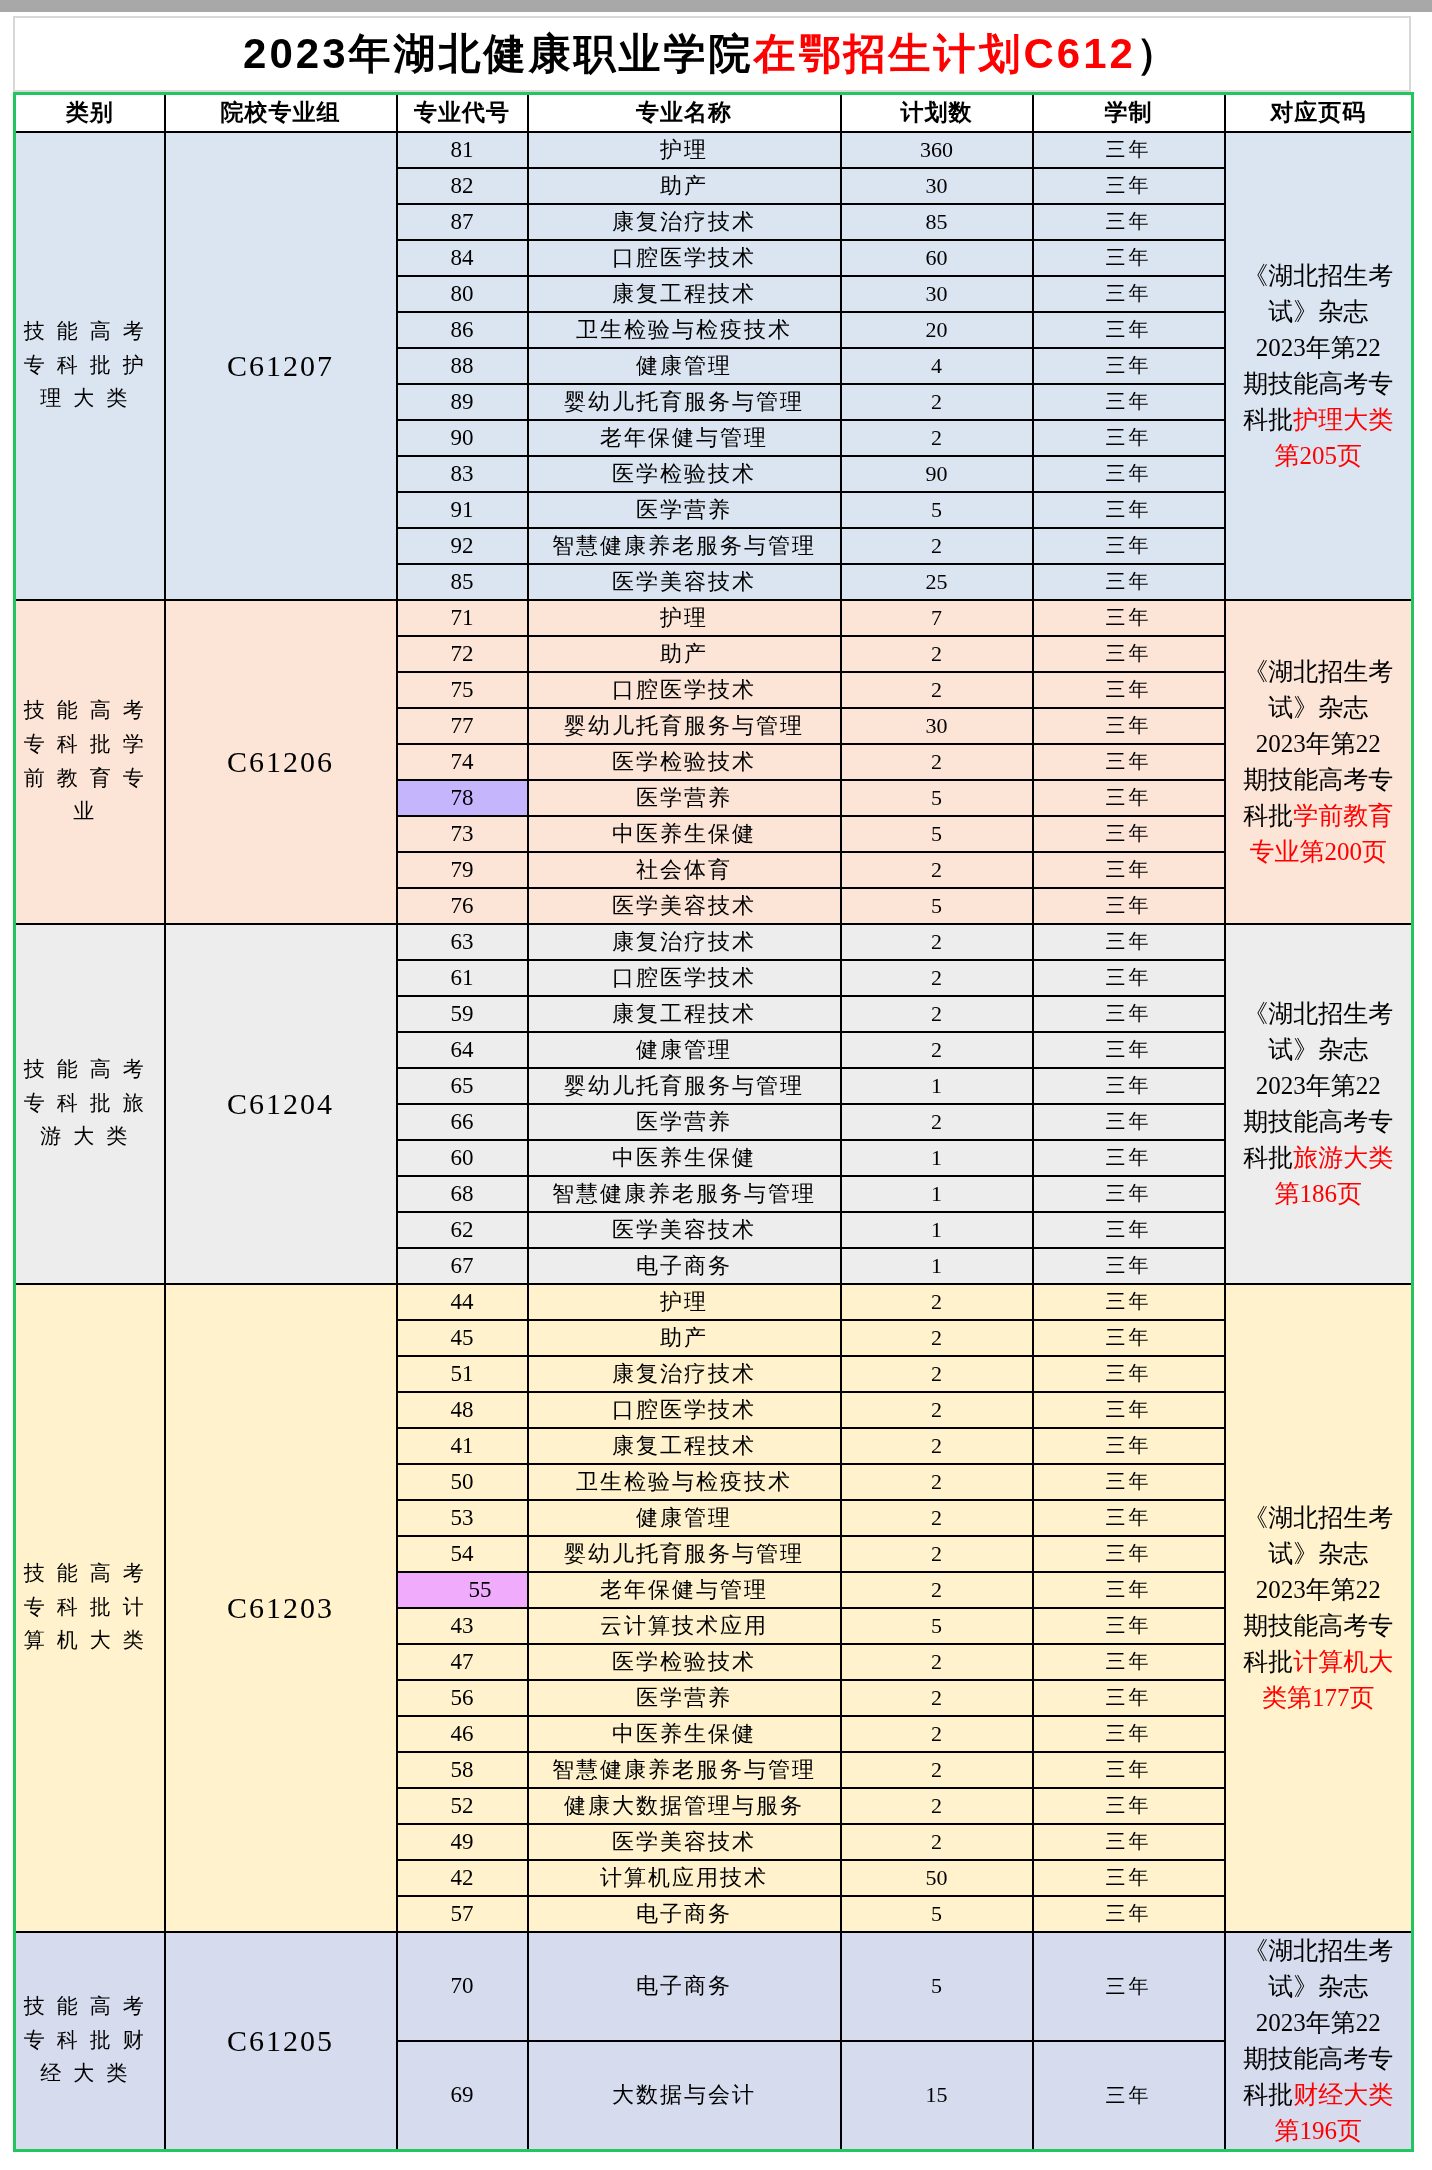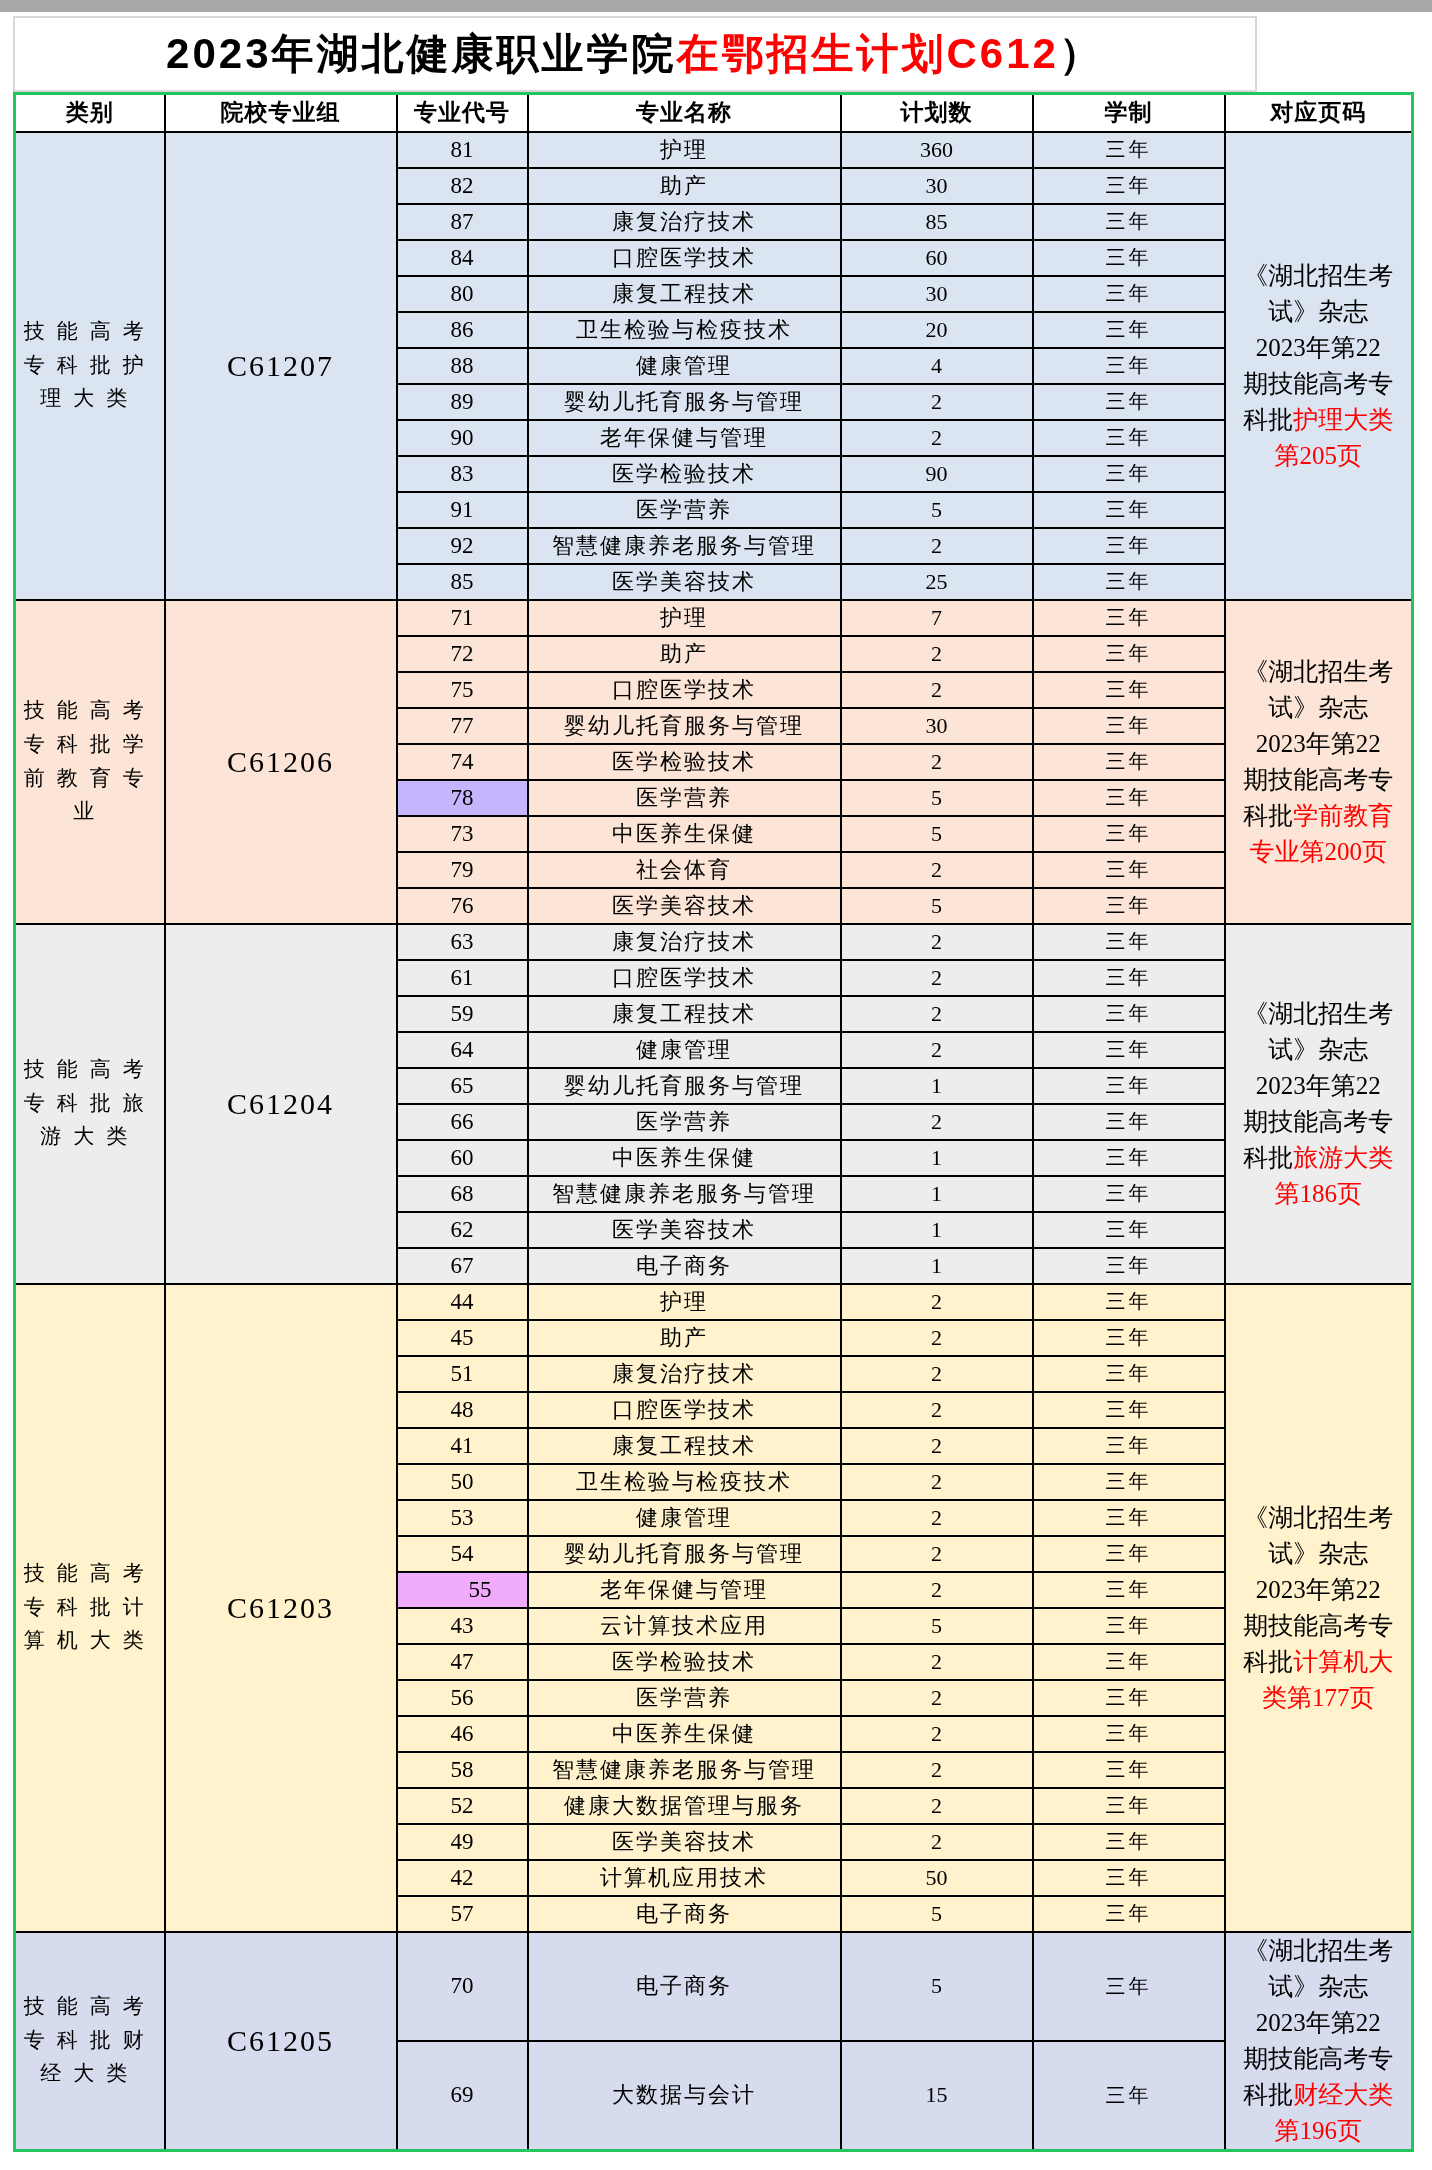--- a/index.html
+++ b/index.html
@@ -5,21 +5,21 @@
   html,body { margin:0; padding:0; }
   body {
     width:1432px; height:2170px; background:#ffffff;
     font-family:"Liberation Serif", serif;
     -webkit-font-smoothing:antialiased;
   }
   .top-strip { width:1432px; height:12px; background:#a8a8a8; }
 
   .title-box {
     box-sizing:border-box;
-    width:1244px; height:76px;
+    width:1398px; height:76px;
     margin:4px auto 0 13px;
     border:2px solid #d8d8d8;
     display:flex; align-items:center; justify-content:center;
     font-family:"Liberation Sans", sans-serif;
     font-weight:bold; font-size:42px; letter-spacing:3px;
     color:#000; white-space:nowrap;
   }
   .red { color:#ff0000; }
 
   table.grid {

